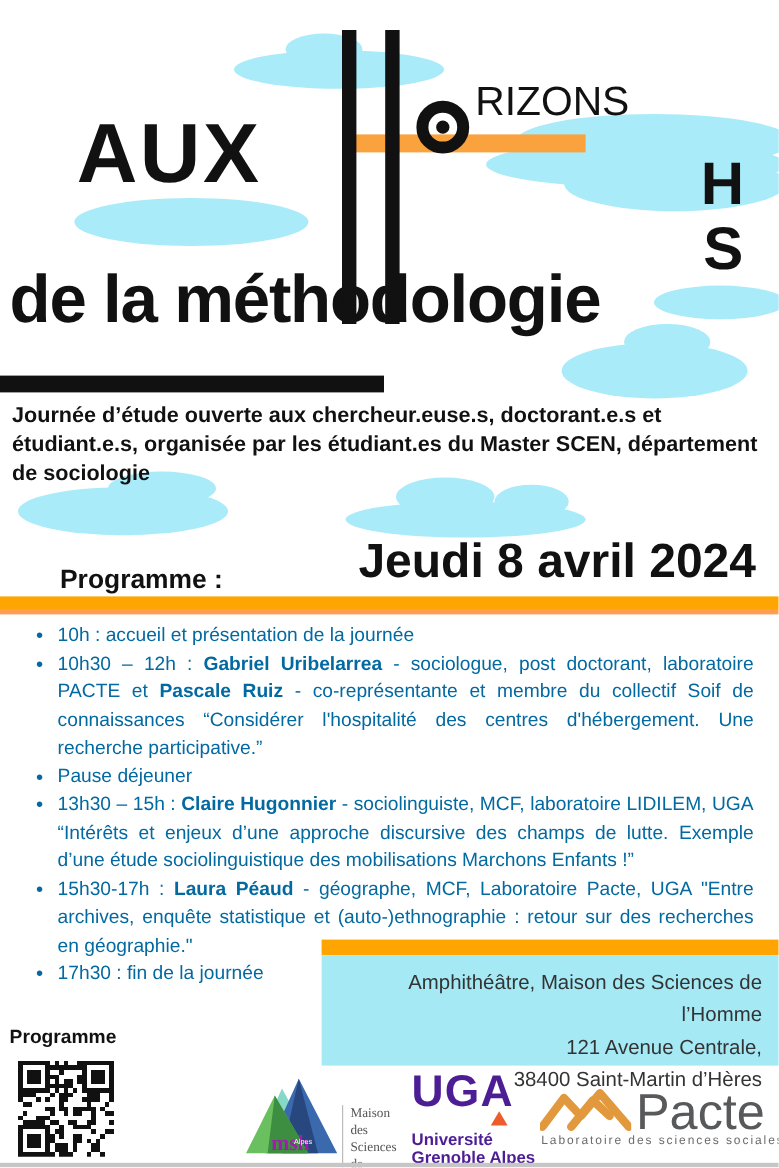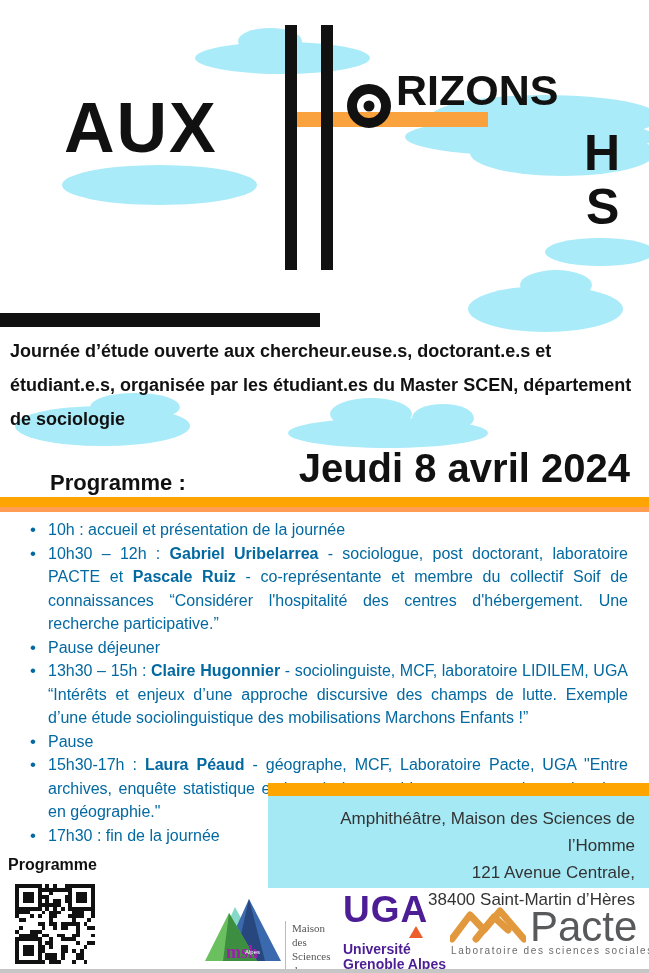--- a/index.html
+++ b/index.html
@@ -8,26 +8,26 @@
   
   .cloud{position:absolute;background:#A9EBF9;border-radius:50%;z-index:1;}
   
   .vbar{position:absolute;width:12px;background:#111;z-index:3;}
   .crossbar{position:absolute;left:288px;top:112px;width:200px;height:15px;background:#F9A23E;z-index:2;}
   .aux{position:absolute;left:64px;top:88px;font-size:70px;font-weight:800;letter-spacing:2px;z-index:3;}
   .o-bullseye{position:absolute;left:347px;top:84px;width:24px;height:24px;border:10px solid #111;
               border-radius:50%;z-index:3;}
   .o-bullseye::after{content:'';position:absolute;width:11px;height:11px;background:#111;border-radius:50%;
               top:50%;left:50%;transform:translate(-50%,-50%);}
-  .rizons{position:absolute;left:396px;top:66px;font-size:43px;font-weight:700;letter-spacing:0px;z-index:3;}
+  .rizons{position:absolute;left:396px;top:66px;font-size:34px;font-weight:400;letter-spacing:0px;z-index:3;}
   .shs-letter{position:absolute;font-size:50px;font-weight:800;z-index:3;}
   .subtitle{position:absolute;left:8px;top:216px;font-size:56px;font-weight:800;letter-spacing:-1px;z-index:3;}
   .blackbar{position:absolute;left:0;top:313px;width:320px;height:14px;background:#111;z-index:3;}
   .intro{position:absolute;left:10px;top:334px;width:622px;font-size:18px;font-weight:700;
-         line-height:34px;z-index:3;}
+         line-height:24px;z-index:3;}
   .date{position:absolute;right:19px;top:446px;font-size:40px;font-weight:800;z-index:3;text-align:right;}
   .prog-head{position:absolute;left:22px;top:470px;font-size:22px;font-weight:800;z-index:3;margin-left:28px;}
   .orange-sep{position:absolute;left:0;top:497px;width:649px;height:15px;z-index:3;
          background:linear-gradient(to bottom,#FFA502 0 70%,#FF9D55 70% 100%);}
   
   .program{position:absolute;left:22px;top:518px;width:606px;z-index:3;}
   .program ul{margin:0;padding:0;list-style:none;}
   .program li{position:relative;padding-left:26px;font-size:16px;line-height:23.5px;color:#0369a1;}
   .program li::before{content:'•';position:absolute;left:8px;top:0;font-size:17px;}
   .program li.justify{text-align:justify;}
@@ -78,35 +78,35 @@
   <div class="cloud" style="left:412px;top:404px;width:62px;height:28px;"></div>
 
   <div class="aux">AUX</div>
   <div class="vbar" style="left:285px;top:25px;height:245px;"></div>
   <div class="vbar" style="left:321px;top:25px;height:245px;"></div>
   <div class="crossbar"></div>
   <span class="o-bullseye"></span>
   <div class="rizons">RIZONS</div>
   <div class="shs-letter" style="left:584px;top:124px;">H</div>
   <div class="shs-letter" style="left:586px;top:178px;">S</div>
+  <div class="subtitle">de la méthodologie</div>
 
   <div class="blackbar"></div>
   <div class="intro">Journée d’étude ouverte aux chercheur.euse.s, doctorant.e.s et étudiant.e.s, organisée par les étudiant.es du Master SCEN, département de sociologie</div>
 
   <div class="date">Jeudi 8 avril 2024</div>
   <div class="prog-head">Programme :</div>
   <div class="orange-sep"></div>
 
   <div class="program">
     <ul>
         <li><span>10h : accueil et présentation de la journée</span></li>
         <li class="justify"><span>10h30 – 12h : </span><span class="seg-bold">Gabriel Uribelarrea</span><span> - sociologue, post doctorant, laboratoire PACTE et </span><span class="seg-bold">Pascale Ruiz</span><span> - co-représentante et membre du collectif Soif de connaissances “Considérer l'hospitalité des centres d'hébergement. Une recherche participative.”</span></li>
         <li><span>Pause déjeuner</span></li>
         <li class="justify"><span>13h30 – 15h : </span><span class="seg-bold">Claire Hugonnier</span><span> - sociolinguiste, MCF, laboratoire LIDILEM, UGA “Intérêts et enjeux d’une approche discursive des champs de lutte. Exemple d’une étude sociolinguistique des mobilisations Marchons Enfants !”</span></li>
-        <li><span>Pause</span></li>
         <li class="justify"><span>15h30-17h : </span><span class="seg-bold">Laura Péaud</span><span> - géographe, MCF, Laboratoire Pacte, UGA "Entre archives, enquête statistique et (auto-)ethnographie : retour sur des recherches en géographie."</span></li>
         <li><span>17h30 : fin de la journée</span></li>
       </ul>
   </div>
 
   <div class="venue">
     <div class="venue-bar"></div>
     <div class="venue-body">
       <div>Amphithéâtre, Maison des Sciences de l’Homme</div>
       <div>121 Avenue Centrale,</div>

